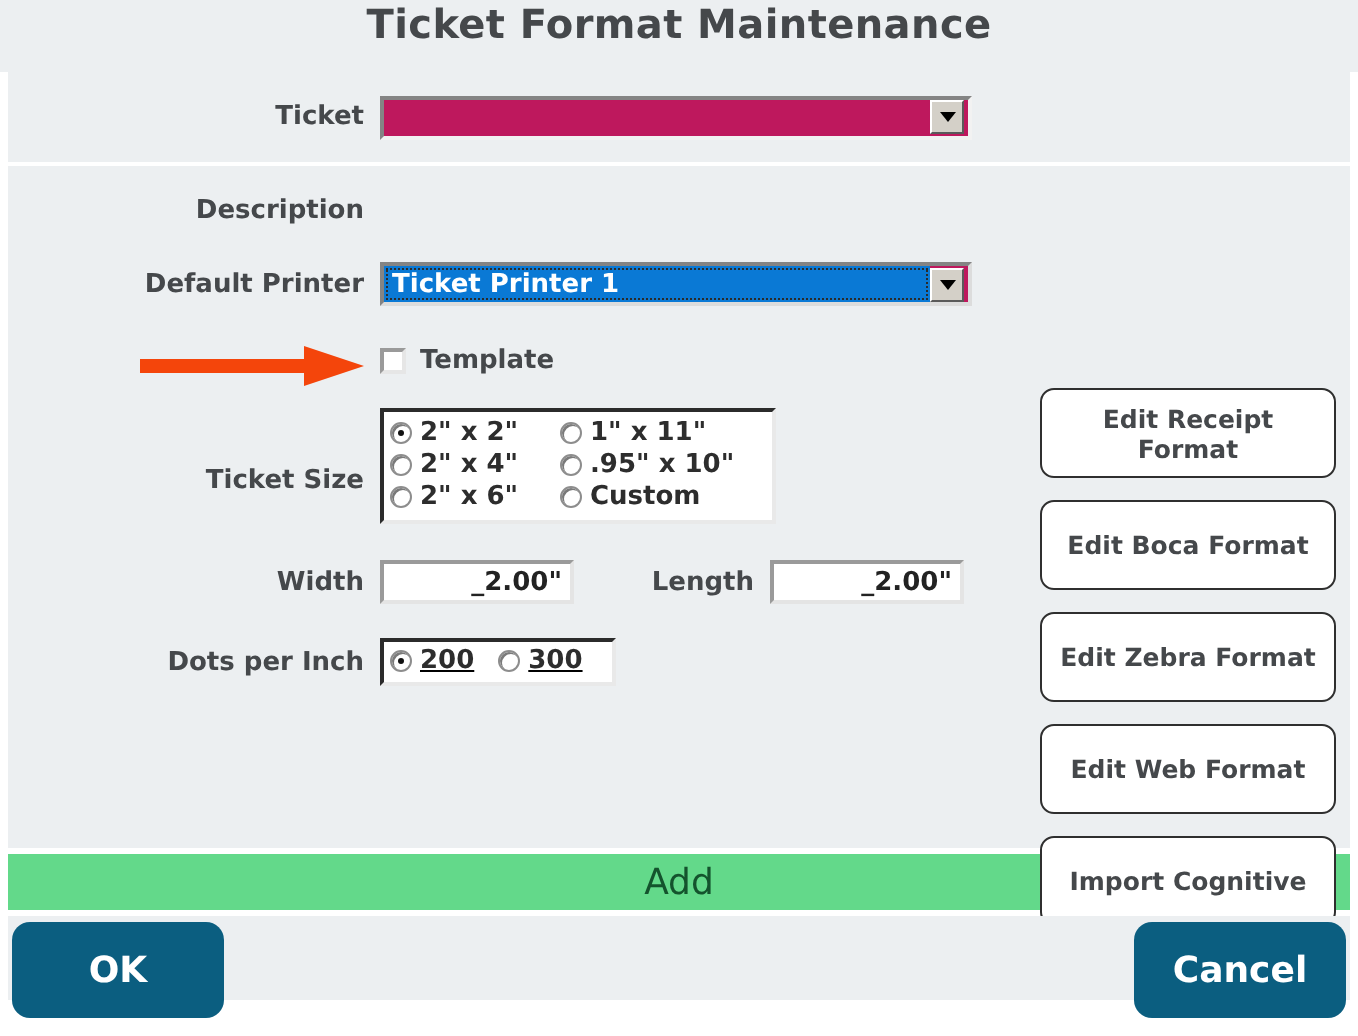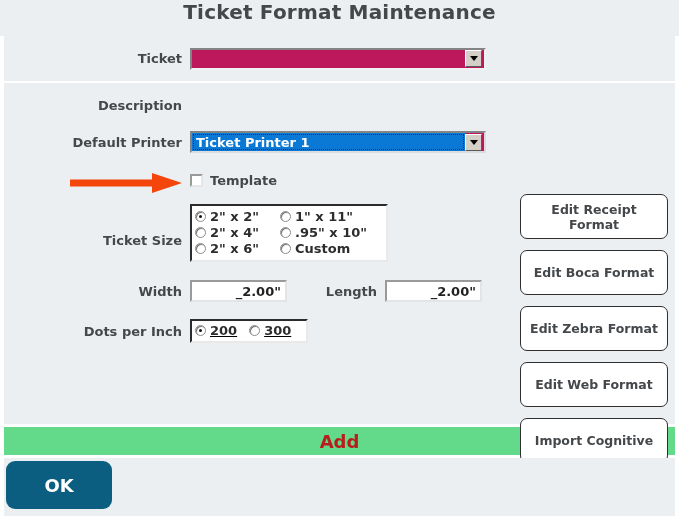--- a/index.html
+++ b/index.html
@@ -224,28 +224,28 @@
 
   
   .add-bar {
     height: 28px;
     margin: 0 4px;
     background: #63d98a;
     display: flex;
     align-items: center;
     justify-content: center;
     font-size: 18px;
-    font-weight: bold;
-    color: #b91c1c;
+    font-weight: normal;
+    color: #14532d;
   }
 
   
   .footer {
     position: relative;
-    height: 58px;
+    height: 42px;
     margin: 3px 4px 0 4px;
     background: #eceff1;
   }
   .footer-btn {
     position: absolute;
     top: 3px;
     height: 48px;
     width: 106px;
     background: #0b5e80;
     border-radius: 9px;
@@ -384,19 +384,20 @@
       <div class="side-btn">Edit Web Format</div>
       <div class="side-btn">Import Cognitive</div>
     </div>
 
   </div>
 
   <div class="add-bar">Add</div>
 
   <div class="footer">
     <button class="footer-btn ok">OK</button>
+    <button class="footer-btn cancel">Cancel</button>
   </div>
 
   <svg class="arrow" viewBox="0 0 112 20">
     <path d="M0 6.5 H82 V0 L112 10 L82 20 V13.5 H0 Z" fill="#f4450b"></path>
   </svg>
 
 </div>
 
 </body></html>

